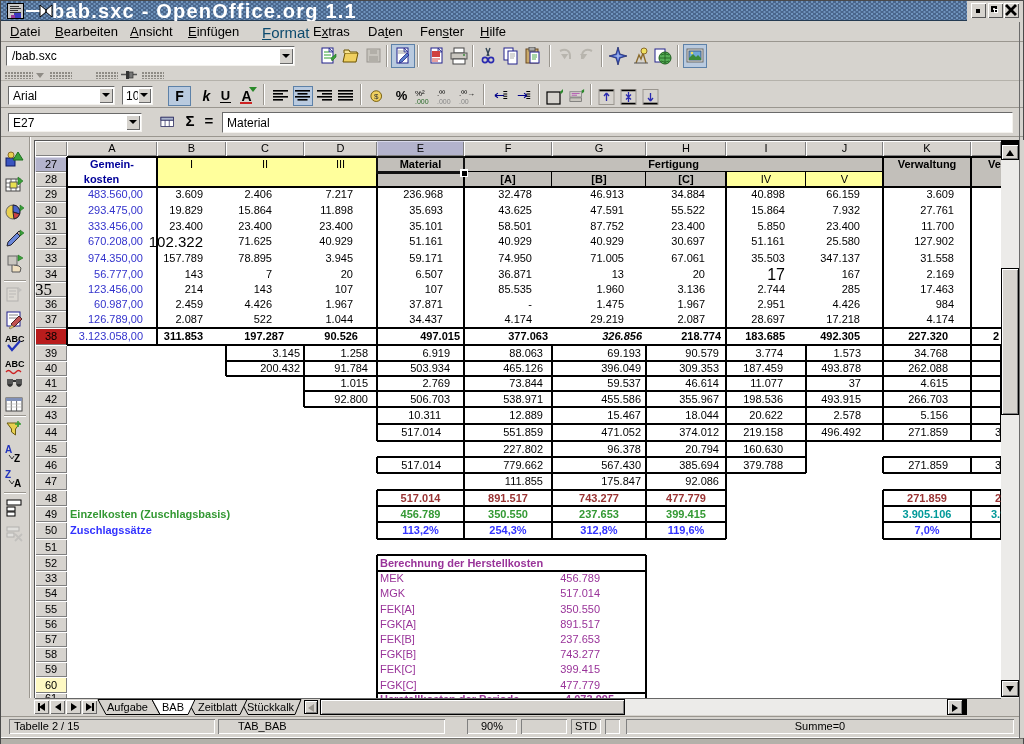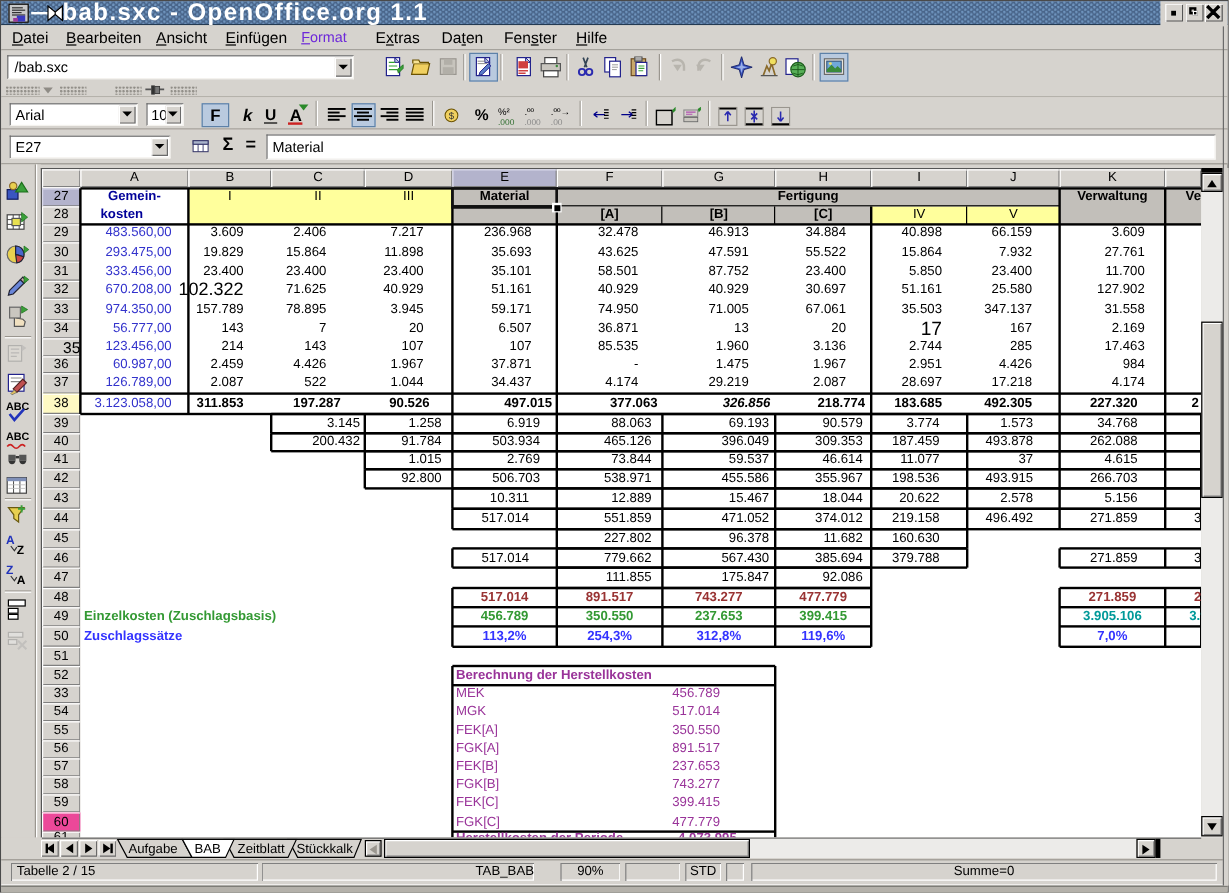--- a/index.html
+++ b/index.html
@@ -41,21 +41,21 @@
 <div class="abs" style="left:1004px;top:3px;width:15px;height:15px;background:#d6d3ce;box-shadow:inset 1px 1px 0 #fff, inset -1px -1px 0 #555;">
     <svg width="14" height="14" viewBox="0 0 14 14">
       <path d="M3 2 L7 6 L11 2 L12 3 L8 7 L12 11 L11 12 L7 8 L3 12 L2 11 L6 7 L2 3 Z" fill="#000" stroke="#000" stroke-width="1.4"></path>
     </svg>
   </div>
 <div class="abs" style="left:1px;top:21px;width:1022px;height:21px;background:#d6d3ce;border-bottom:1px solid #9a968f;"></div>
 <div class="abs" style="left:10px;top:24px;height:16px;font-size:13px;color:#000;white-space:nowrap;"><span style="text-decoration:underline;">D</span>atei</div>
 <div class="abs" style="left:55px;top:24px;height:16px;font-size:13px;color:#000;white-space:nowrap;"><span style="text-decoration:underline;">B</span>earbeiten</div>
 <div class="abs" style="left:130px;top:24px;height:16px;font-size:13px;color:#000;white-space:nowrap;"><span style="text-decoration:underline;">A</span>nsicht</div>
 <div class="abs" style="left:188px;top:24px;height:16px;font-size:13px;color:#000;white-space:nowrap;"><span style="text-decoration:underline;">E</span>infügen</div>
-<div class="abs" style="left:251px;top:24px;height:16px;font-size:12px;color:#6d28d9;white-space:nowrap;"><span style="text-decoration:underline;">F</span>ormat</div>
+<div class="abs" style="left:262px;top:24px;height:16px;font-size:15px;color:#0c4a6e;white-space:nowrap;"><span style="text-decoration:underline;">F</span>ormat</div>
 <div class="abs" style="left:313px;top:24px;height:16px;font-size:13px;color:#000;white-space:nowrap;">E<span style="text-decoration:underline;">x</span>tras</div>
 <div class="abs" style="left:368px;top:24px;height:16px;font-size:13px;color:#000;white-space:nowrap;">Da<span style="text-decoration:underline;">t</span>en</div>
 <div class="abs" style="left:420px;top:24px;height:16px;font-size:13px;color:#000;white-space:nowrap;">Fen<span style="text-decoration:underline;">s</span>ter</div>
 <div class="abs" style="left:480px;top:24px;height:16px;font-size:13px;color:#000;white-space:nowrap;"><span style="text-decoration:underline;">H</span>ilfe</div>
 <div class="abs" style="left:1px;top:42px;width:1022px;height:28px;background:#d6d3ce;"></div>
 <div class="abs field" style="left:6px;top:46px;width:289px;height:20px;"></div>
 <div class="abs" style="left:12px;top:49px;font-size:12px;">/bab.sxc</div>
 <div class="tbtn" style="left:279px;top:48px;width:14px;height:16px;">
     <div class="abs" style="left:3px;top:6px;border:4px solid rgba(0,0,0,0);border-top:4px solid #000;width:0;height:0;"></div>
   </div>
@@ -389,24 +389,24 @@
 <div class="abs" style="left:848px;top:0;width:88px;height:15px;background:#d6d3ce;box-shadow:inset 1px 1px 0 #fff, inset -1px -1px 0 #808080;font-size:11px;text-align:center;line-height:15px;">K</div>
 <div class="abs" style="left:936px;top:0;width:30px;height:15px;background:#d6d3ce;box-shadow:inset 1px 1px 0 #fff, inset -1px -1px 0 #808080;font-size:11px;text-align:center;line-height:15px;"></div>
 <div class="abs" style="left:0;top:16px;width:32px;height:15px;background:#b3b3cc;box-shadow:inset 1px 1px 0 #d8d8ea, inset -1px -1px 0 #808080;font-size:11px;text-align:center;line-height:15px;">27</div>
 <div class="abs" style="left:0;top:31px;width:32px;height:15px;background:#d6d3ce;box-shadow:inset 1px 1px 0 #fff, inset -1px -1px 0 #808080;font-size:11px;text-align:center;line-height:15px;">28</div>
 <div class="abs" style="left:0;top:46px;width:32px;height:15px;background:#d6d3ce;box-shadow:inset 1px 1px 0 #fff, inset -1px -1px 0 #808080;font-size:11px;text-align:center;line-height:15px;">29</div>
 <div class="abs" style="left:0;top:61px;width:32px;height:16px;background:#d6d3ce;box-shadow:inset 1px 1px 0 #fff, inset -1px -1px 0 #808080;font-size:11px;text-align:center;line-height:16px;">30</div>
 <div class="abs" style="left:0;top:77px;width:32px;height:16px;background:#d6d3ce;box-shadow:inset 1px 1px 0 #fff, inset -1px -1px 0 #808080;font-size:11px;text-align:center;line-height:16px;">31</div>
 <div class="abs" style="left:0;top:93px;width:32px;height:15px;background:#d6d3ce;box-shadow:inset 1px 1px 0 #fff, inset -1px -1px 0 #808080;font-size:11px;text-align:center;line-height:15px;">32</div>
 <div class="abs" style="left:0;top:108px;width:32px;height:18px;background:#d6d3ce;box-shadow:inset 1px 1px 0 #fff, inset -1px -1px 0 #808080;font-size:11px;text-align:center;line-height:18px;">33</div>
 <div class="abs" style="left:0;top:126px;width:32px;height:15px;background:#d6d3ce;box-shadow:inset 1px 1px 0 #fff, inset -1px -1px 0 #808080;font-size:11px;text-align:center;line-height:15px;">34</div>
-<div class="abs" style="left:0;top:141px;width:32px;height:15px;background:#d6d3ce;box-shadow:inset 1px 1px 0 #fff, inset -1px -1px 0 #808080;font-size:13px;text-align:right;line-height:15px;">35</div>
+<div class="abs" style="left:0;top:141px;width:32px;height:15px;background:#d6d3ce;box-shadow:inset 1px 1px 0 #fff, inset -1px -1px 0 #808080;font-size:17px;text-align:left;line-height:15px;font-family:Liberation Serif, serif;">35</div>
 <div class="abs" style="left:0;top:156px;width:32px;height:14px;background:#d6d3ce;box-shadow:inset 1px 1px 0 #fff, inset -1px -1px 0 #808080;font-size:11px;text-align:center;line-height:14px;">36</div>
 <div class="abs" style="left:0;top:170px;width:32px;height:17px;background:#d6d3ce;box-shadow:inset 1px 1px 0 #fff, inset -1px -1px 0 #808080;font-size:11px;text-align:center;line-height:17px;">37</div>
-<div class="abs" style="left:0;top:187px;width:32px;height:17px;background:#fef9c3;box-shadow:inset 1px 1px 0 #fff, inset -1px -1px 0 #808080;font-size:11px;text-align:center;line-height:17px;">38</div>
+<div class="abs" style="left:0;top:187px;width:32px;height:17px;background:#b91c1c;box-shadow:inset 1px 1px 0 #fff, inset -1px -1px 0 #808080;font-size:11px;text-align:center;line-height:17px;">38</div>
 <div class="abs" style="left:0;top:204px;width:32px;height:16px;background:#d6d3ce;box-shadow:inset 1px 1px 0 #fff, inset -1px -1px 0 #808080;font-size:11px;text-align:center;line-height:16px;">39</div>
 <div class="abs" style="left:0;top:220px;width:32px;height:15px;background:#d6d3ce;box-shadow:inset 1px 1px 0 #fff, inset -1px -1px 0 #808080;font-size:11px;text-align:center;line-height:15px;">40</div>
 <div class="abs" style="left:0;top:235px;width:32px;height:15px;background:#d6d3ce;box-shadow:inset 1px 1px 0 #fff, inset -1px -1px 0 #808080;font-size:11px;text-align:center;line-height:15px;">41</div>
 <div class="abs" style="left:0;top:250px;width:32px;height:16px;background:#d6d3ce;box-shadow:inset 1px 1px 0 #fff, inset -1px -1px 0 #808080;font-size:11px;text-align:center;line-height:16px;">42</div>
 <div class="abs" style="left:0;top:266px;width:32px;height:17px;background:#d6d3ce;box-shadow:inset 1px 1px 0 #fff, inset -1px -1px 0 #808080;font-size:11px;text-align:center;line-height:17px;">43</div>
 <div class="abs" style="left:0;top:283px;width:32px;height:17px;background:#d6d3ce;box-shadow:inset 1px 1px 0 #fff, inset -1px -1px 0 #808080;font-size:11px;text-align:center;line-height:17px;">44</div>
 <div class="abs" style="left:0;top:300px;width:32px;height:16px;background:#d6d3ce;box-shadow:inset 1px 1px 0 #fff, inset -1px -1px 0 #808080;font-size:11px;text-align:center;line-height:16px;">45</div>
 <div class="abs" style="left:0;top:316px;width:32px;height:16px;background:#d6d3ce;box-shadow:inset 1px 1px 0 #fff, inset -1px -1px 0 #808080;font-size:11px;text-align:center;line-height:16px;">46</div>
 <div class="abs" style="left:0;top:332px;width:32px;height:17px;background:#d6d3ce;box-shadow:inset 1px 1px 0 #fff, inset -1px -1px 0 #808080;font-size:11px;text-align:center;line-height:17px;">47</div>
 <div class="abs" style="left:0;top:349px;width:32px;height:16px;background:#d6d3ce;box-shadow:inset 1px 1px 0 #fff, inset -1px -1px 0 #808080;font-size:11px;text-align:center;line-height:16px;">48</div>
@@ -414,21 +414,21 @@
 <div class="abs" style="left:0;top:381px;width:32px;height:17px;background:#d6d3ce;box-shadow:inset 1px 1px 0 #fff, inset -1px -1px 0 #808080;font-size:11px;text-align:center;line-height:17px;">50</div>
 <div class="abs" style="left:0;top:398px;width:32px;height:16px;background:#d6d3ce;box-shadow:inset 1px 1px 0 #fff, inset -1px -1px 0 #808080;font-size:11px;text-align:center;line-height:16px;">51</div>
 <div class="abs" style="left:0;top:414px;width:32px;height:16px;background:#d6d3ce;box-shadow:inset 1px 1px 0 #fff, inset -1px -1px 0 #808080;font-size:11px;text-align:center;line-height:16px;">52</div>
 <div class="abs" style="left:0;top:430px;width:32px;height:15px;background:#d6d3ce;box-shadow:inset 1px 1px 0 #fff, inset -1px -1px 0 #808080;font-size:11px;text-align:center;line-height:15px;">33</div>
 <div class="abs" style="left:0;top:445px;width:32px;height:15px;background:#d6d3ce;box-shadow:inset 1px 1px 0 #fff, inset -1px -1px 0 #808080;font-size:11px;text-align:center;line-height:15px;">54</div>
 <div class="abs" style="left:0;top:460px;width:32px;height:16px;background:#d6d3ce;box-shadow:inset 1px 1px 0 #fff, inset -1px -1px 0 #808080;font-size:11px;text-align:center;line-height:16px;">55</div>
 <div class="abs" style="left:0;top:476px;width:32px;height:15px;background:#d6d3ce;box-shadow:inset 1px 1px 0 #fff, inset -1px -1px 0 #808080;font-size:11px;text-align:center;line-height:15px;">56</div>
 <div class="abs" style="left:0;top:491px;width:32px;height:15px;background:#d6d3ce;box-shadow:inset 1px 1px 0 #fff, inset -1px -1px 0 #808080;font-size:11px;text-align:center;line-height:15px;">57</div>
 <div class="abs" style="left:0;top:506px;width:32px;height:15px;background:#d6d3ce;box-shadow:inset 1px 1px 0 #fff, inset -1px -1px 0 #808080;font-size:11px;text-align:center;line-height:15px;">58</div>
 <div class="abs" style="left:0;top:521px;width:32px;height:15px;background:#d6d3ce;box-shadow:inset 1px 1px 0 #fff, inset -1px -1px 0 #808080;font-size:11px;text-align:center;line-height:15px;">59</div>
-<div class="abs" style="left:0;top:536px;width:32px;height:16px;background:#ec4899;box-shadow:inset 1px 1px 0 #fff, inset -1px -1px 0 #808080;font-size:11px;text-align:center;line-height:16px;">60</div>
+<div class="abs" style="left:0;top:536px;width:32px;height:16px;background:#fef9c3;box-shadow:inset 1px 1px 0 #fff, inset -1px -1px 0 #808080;font-size:11px;text-align:center;line-height:16px;">60</div>
 <div class="abs" style="left:0;top:552px;width:32px;height:10px;background:#d6d3ce;box-shadow:inset 1px 1px 0 #fff, inset -1px -1px 0 #808080;font-size:11px;text-align:center;line-height:10px;">61</div>
 <div class="abs" style="left:122px;top:16px;width:220px;height:30px;background:#ffff9c;"></div>
 <div class="abs" style="left:691px;top:31px;width:157px;height:15px;background:#ffff9c;"></div>
 <div class="abs" style="left:342px;top:16px;width:87px;height:30px;background:#c2bfba;"></div>
 <div class="abs" style="left:429px;top:16px;width:419px;height:15px;background:#c2bfba;"></div>
 <div class="abs" style="left:429px;top:31px;width:262px;height:15px;background:#c2bfba;"></div>
 <div class="abs" style="left:848px;top:16px;width:118px;height:30px;background:#c2bfba;"></div>
 <div class="abs" style="left:32px;top:15px;width:934px;height:2px;background:#000;"></div>
 <div class="abs" style="left:32px;top:45px;width:934px;height:2px;background:#000;"></div>
 <div class="abs" style="left:32px;top:186px;width:934px;height:2px;background:#000;"></div>
@@ -735,21 +735,21 @@
 <div class="t" style="right:53px;top:266px;height:17px;line-height:17px;color:#000;font-size:11px;">5.156</div>
 <div class="t" style="right:560px;top:283px;height:17px;line-height:17px;color:#000;font-size:11px;">517.014</div>
 <div class="t" style="right:458px;top:283px;height:17px;line-height:17px;color:#000;font-size:11px;">551.859</div>
 <div class="t" style="right:360px;top:283px;height:17px;line-height:17px;color:#000;font-size:11px;">471.052</div>
 <div class="t" style="right:282px;top:283px;height:17px;line-height:17px;color:#000;font-size:11px;">374.012</div>
 <div class="t" style="right:218px;top:283px;height:17px;line-height:17px;color:#000;font-size:11px;">219.158</div>
 <div class="t" style="right:140px;top:283px;height:17px;line-height:17px;color:#000;font-size:11px;">496.492</div>
 <div class="t" style="right:53px;top:283px;height:17px;line-height:17px;color:#000;font-size:11px;">271.859</div>
 <div class="t" style="right:458px;top:300px;height:16px;line-height:16px;color:#000;font-size:11px;">227.802</div>
 <div class="t" style="right:360px;top:300px;height:16px;line-height:16px;color:#000;font-size:11px;">96.378</div>
-<div class="t" style="right:282px;top:300px;height:16px;line-height:16px;color:#000;font-size:11px;">11.682</div>
+<div class="t" style="right:282px;top:300px;height:16px;line-height:16px;color:#000;font-size:11px;">20.794</div>
 <div class="t" style="right:218px;top:300px;height:16px;line-height:16px;color:#000;font-size:11px;">160.630</div>
 <div class="t" style="right:560px;top:316px;height:16px;line-height:16px;color:#000;font-size:11px;">517.014</div>
 <div class="t" style="right:458px;top:316px;height:16px;line-height:16px;color:#000;font-size:11px;">779.662</div>
 <div class="t" style="right:360px;top:316px;height:16px;line-height:16px;color:#000;font-size:11px;">567.430</div>
 <div class="t" style="right:282px;top:316px;height:16px;line-height:16px;color:#000;font-size:11px;">385.694</div>
 <div class="t" style="right:218px;top:316px;height:16px;line-height:16px;color:#000;font-size:11px;">379.788</div>
 <div class="t" style="right:53px;top:316px;height:16px;line-height:16px;color:#000;font-size:11px;">271.859</div>
 <div class="t" style="right:458px;top:332px;height:17px;line-height:17px;color:#000;font-size:11px;">111.855</div>
 <div class="t" style="right:360px;top:332px;height:17px;line-height:17px;color:#000;font-size:11px;">175.847</div>
 <div class="t" style="right:282px;top:332px;height:17px;line-height:17px;color:#000;font-size:11px;">92.086</div>
@@ -834,21 +834,21 @@
   </div>
 <div class="abs" style="left:320px;top:699px;width:627px;height:16px;background:#ecebe9;"></div>
 <div class="abs" style="left:320px;top:699px;width:305px;height:16px;background:#d6d3ce;border:1px solid #000;box-shadow:inset 1px 1px 0 #fff, inset -1px -1px 0 #808080;"></div>
 <div class="abs" style="left:947px;top:699px;width:16px;height:16px;background:#d6d3ce;border:1px solid #000;box-shadow:inset 1px 1px 0 #fff, inset -1px -1px 0 #808080;">
     <div style="width:0;height:0;border-top:4px solid rgba(0,0,0,0);border-bottom:4px solid rgba(0,0,0,0);border-left:6px solid #000;margin:4px auto 0;"></div>
   </div>
 <div class="abs" style="left:963px;top:699px;width:4px;height:16px;background:#000;"></div>
 <div class="abs" style="left:1px;top:716px;width:1022px;height:21px;background:#d6d3ce;"></div>
 <div class="ln" style="left:1px;top:716px;width:1022px;height:1px;background:#9a968f;"></div>
 <div class="abs" style="left:9px;top:719px;width:206px;height:15px;box-shadow:inset 1px 1px 0 #808080, inset -1px -1px 0 #fff;font-size:11px;line-height:15px;text-align:left;padding-left:5px;white-space:nowrap;overflow:hidden;">Tabelle 2 / 15</div>
-<div class="abs" style="left:218px;top:719px;width:227px;height:15px;box-shadow:inset 1px 1px 0 #808080, inset -1px -1px 0 #fff;font-size:11px;line-height:15px;text-align:right;padding-left:20px;white-space:nowrap;overflow:hidden;">TAB_BAB</div>
+<div class="abs" style="left:218px;top:719px;width:227px;height:15px;box-shadow:inset 1px 1px 0 #808080, inset -1px -1px 0 #fff;font-size:11px;line-height:15px;text-align:left;padding-left:20px;white-space:nowrap;overflow:hidden;">TAB_BAB</div>
 <div class="abs" style="left:467px;top:719px;width:50px;height:15px;box-shadow:inset 1px 1px 0 #808080, inset -1px -1px 0 #fff;font-size:11px;line-height:15px;text-align:center;white-space:nowrap;overflow:hidden;">90%</div>
 <div class="abs" style="left:521px;top:719px;width:46px;height:15px;box-shadow:inset 1px 1px 0 #808080, inset -1px -1px 0 #fff;font-size:11px;line-height:15px;text-align:left;padding-left:5px;white-space:nowrap;overflow:hidden;"></div>
 <div class="abs" style="left:571px;top:719px;width:30px;height:15px;box-shadow:inset 1px 1px 0 #808080, inset -1px -1px 0 #fff;font-size:11px;line-height:15px;text-align:center;white-space:nowrap;overflow:hidden;">STD</div>
 <div class="abs" style="left:605px;top:719px;width:15px;height:15px;box-shadow:inset 1px 1px 0 #808080, inset -1px -1px 0 #fff;font-size:11px;line-height:15px;text-align:left;padding-left:5px;white-space:nowrap;overflow:hidden;"></div>
 <div class="abs" style="left:626px;top:719px;width:388px;height:15px;box-shadow:inset 1px 1px 0 #808080, inset -1px -1px 0 #fff;font-size:11px;line-height:15px;text-align:center;white-space:nowrap;overflow:hidden;">Summe=0</div>
 <div class="ln" style="left:1px;top:737px;width:1022px;height:1px;background:#fff;"></div>
 <div class="abs" style="left:1px;top:738px;width:1022px;height:6px;background:#b4b1aa;border-top:1px solid #72706b;"></div>
 <div class="abs" style="left:1019px;top:140px;width:5px;height:598px;background:#d6d3ce;"></div>
 <div class="ln" style="left:1019px;top:22px;width:1px;height:716px;background:#6b6b6b;"></div>
 </body></html>

